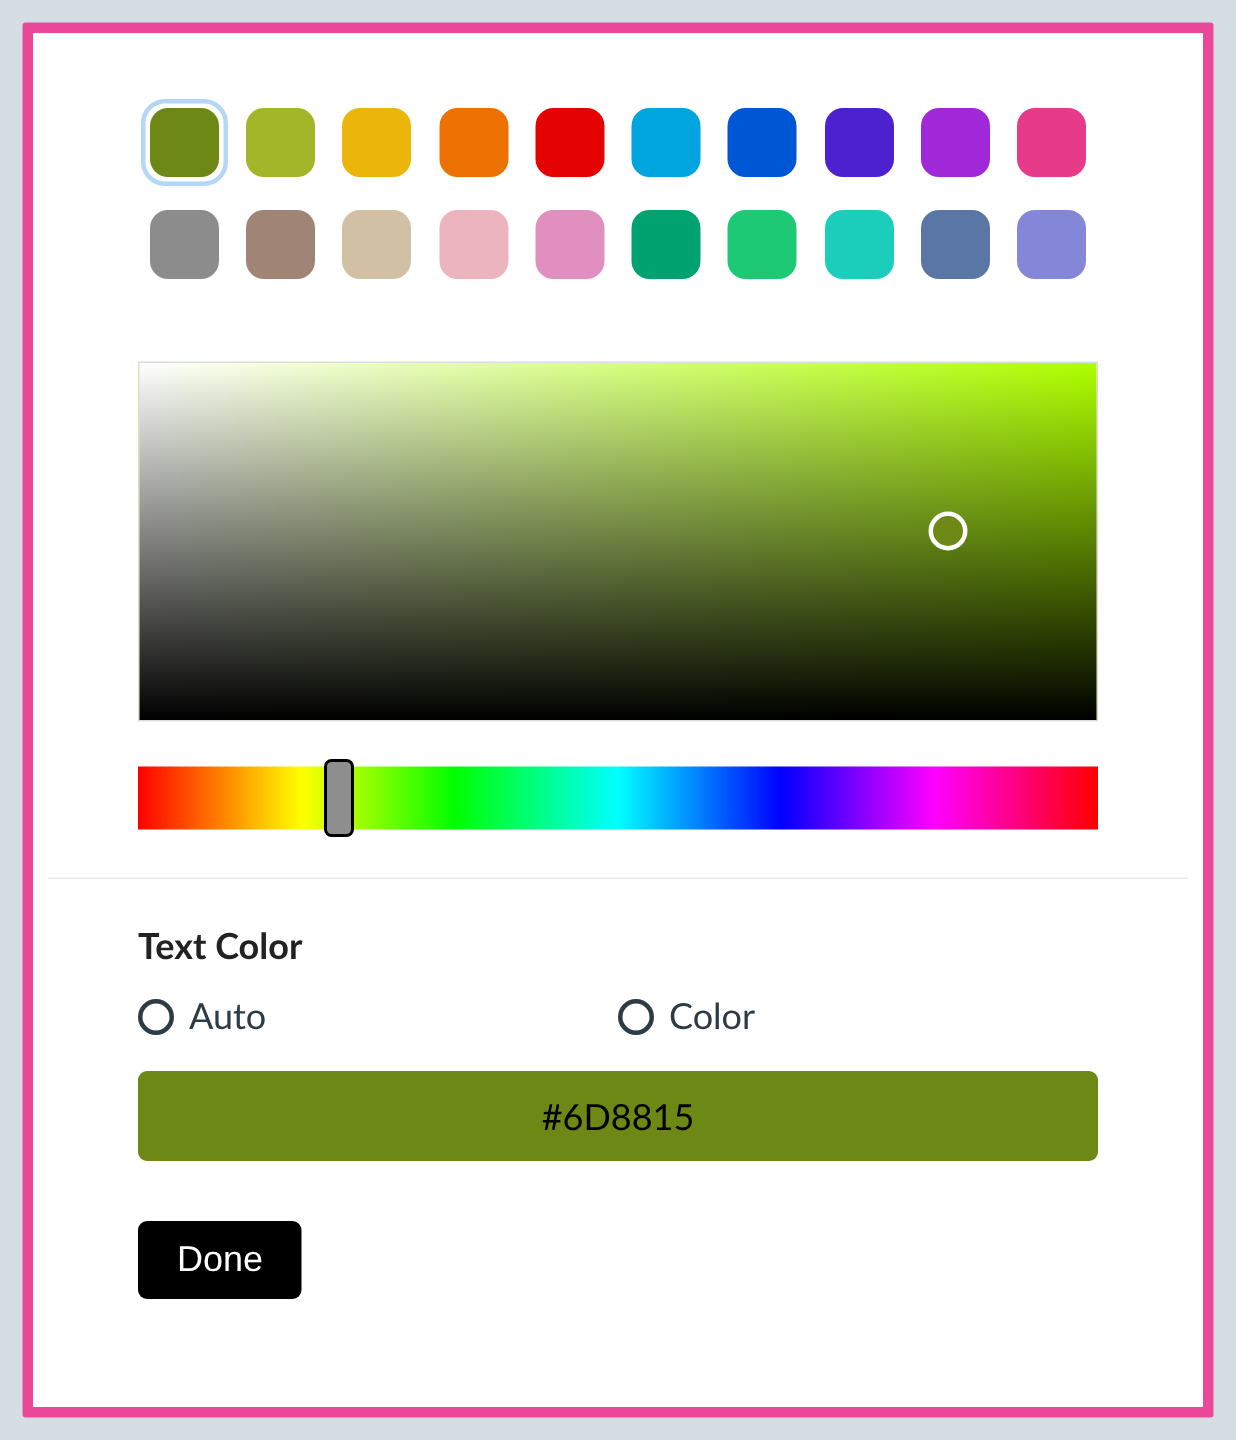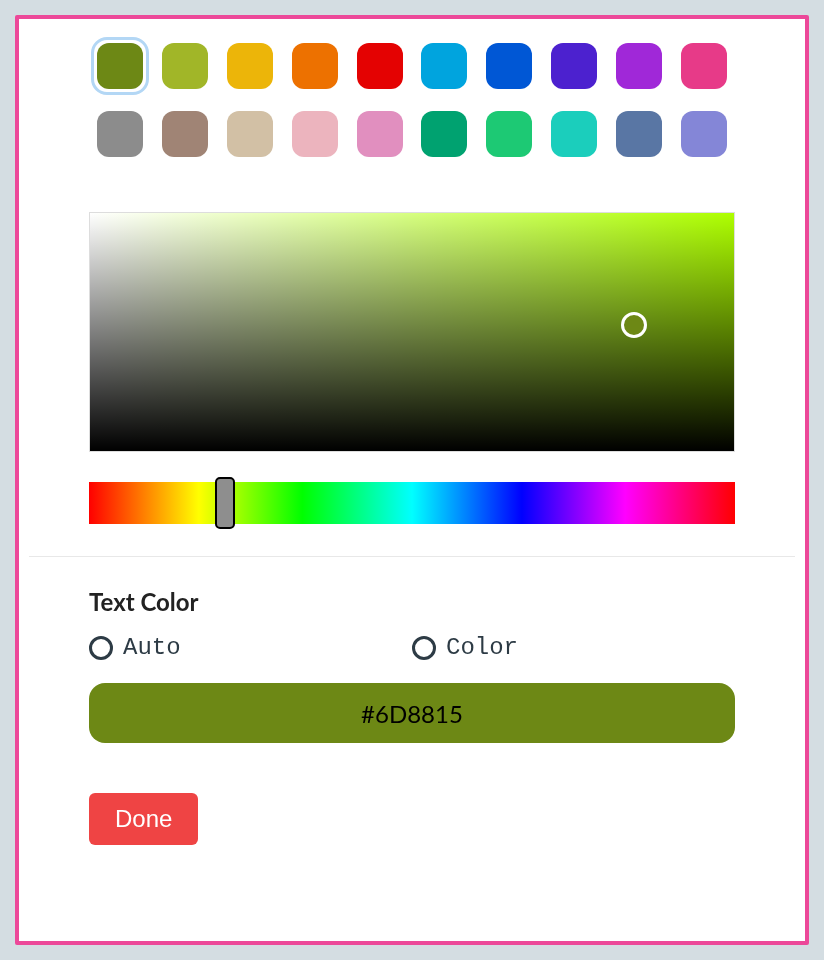--- a/index.html
+++ b/index.html
@@ -8,23 +8,23 @@
     font-family: -apple-system, BlinkMacSystemFont, "Segoe UI", "Lato", Helvetica, Arial, sans-serif;
     background: #d4dde2;
     width: 824px;
     height: 960px;
     padding: 15px;
   }
   .panel {
     background: #fff;
     width: 100%;
     height: 100%;
-    border: 4px solid #ec4899;
+    border: 7px solid #ec4899;
     border-radius: 2px;
-    padding: 24px 70px 30px 70px;
+    padding: 50px 70px 30px 70px;
     position: relative;
   }
   .swatch-rows {
     display: flex;
     flex-direction: column;
     gap: 22px;
     margin-bottom: 55px;
     padding: 0 8px;
   }
   .swatch-row {
@@ -99,21 +99,20 @@
   .section-title {
     font-size: 24px;
     font-weight: 700;
     color: #222;
     margin-bottom: 18px;
   }
   .radio-row {
     display: flex;
     gap: 0;
     margin-bottom: 22px;
-    font-family: Liberation Mono, monospace;
   }
   .radio-opt {
     flex: 1;
     display: flex;
     align-items: center;
     gap: 10px;
     cursor: pointer;
   }
   .radio-circle {
     width: 24px; height: 24px;
@@ -133,29 +132,29 @@
     display: none;
   }
   .radio-opt.checked .radio-dot { display: block; }
   .radio-label {
     font-size: 24px;
     color: #2d3b45;
   }
   .hex-display {
     width: 100%;
     height: 60px;
-    border-radius: 16px;
+    border-radius: 6px;
     display: flex;
     align-items: center;
     justify-content: center;
     font-size: 24px;
   }
   .done-btn {
-    margin-top: 50px;
-    background: #ef4444;
+    margin-top: 40px;
+    background: #000000;
     color: #fff;
     border: none;
     border-radius: 6px;
     font-size: 24px;
     font-weight: 500;
     padding: 12px 26px;
     cursor: pointer;
   }
 </style>
 </head>

